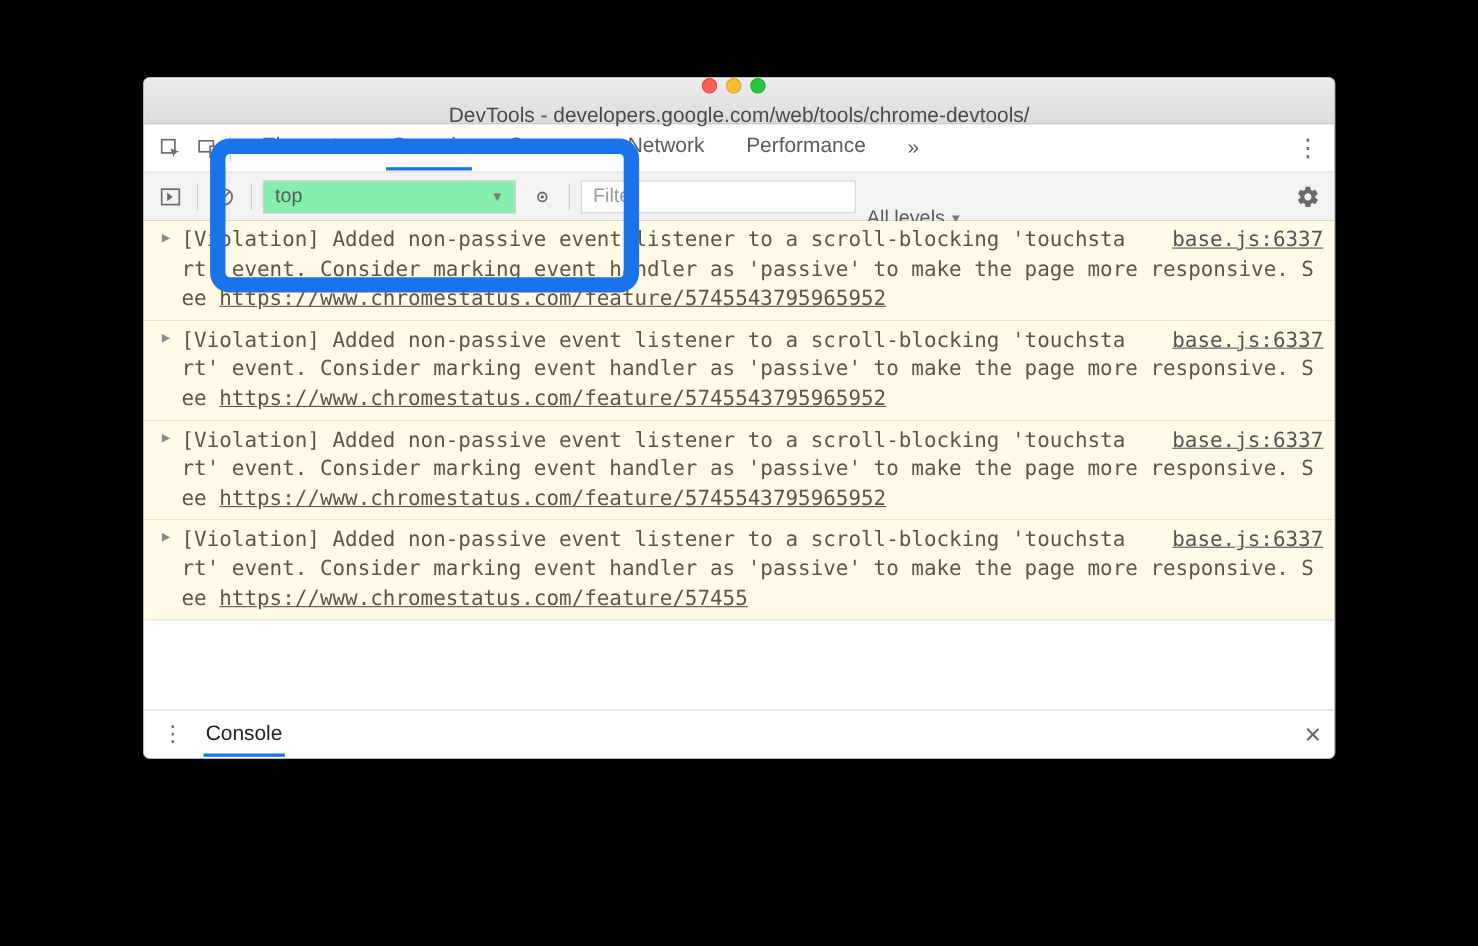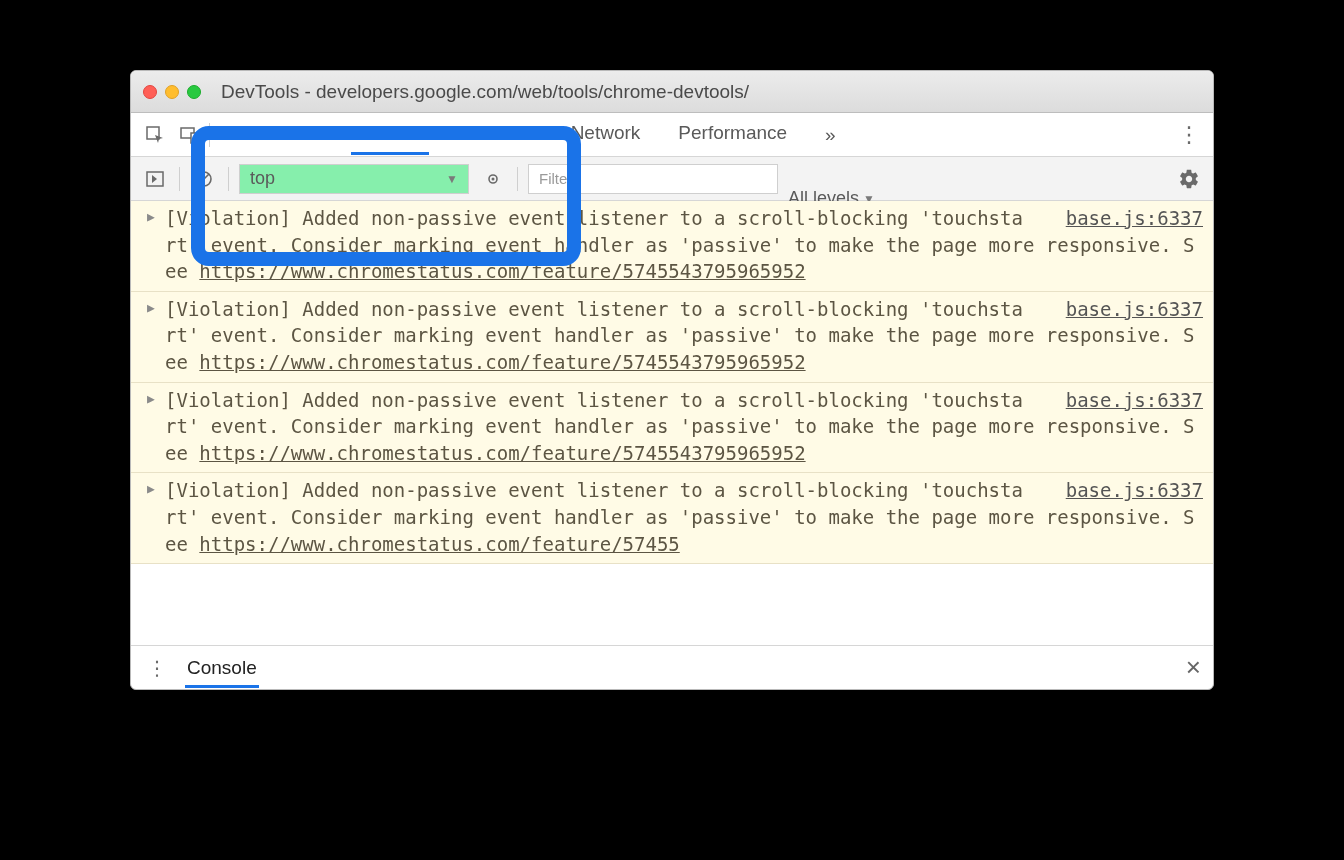--- a/index.html
+++ b/index.html
@@ -27,20 +27,21 @@
 
   
   .titlebar {
     height: 42px;
     background: linear-gradient(#ececec, #dcdcdc);
     border-bottom: 1px solid #bdbdbd;
     display: flex;
     align-items: center;
     padding: 0 12px;
     gap: 10px;
+    flex-direction: column;
   }
   .traffic { display: flex; gap: 8px; margin-right: 10px; }
   .tl { width: 14px; height: 14px; border-radius: 50%; }
   .tl.red { background:#ff5f57; border:1px solid #e24640;}
   .tl.yellow { background:#ffbd2e; border:1px solid #e1a126;}
   .tl.green { background:#28c940; border:1px solid #1bac2c;}
   .title-text { font-size: 19px; color:#4a4a4a; }
 
   
   .tabs-row {
@@ -79,21 +80,21 @@
   .vdiv { width:1px; height:24px; background:#cfcfcf; }
   .context-select {
     display:flex; align-items:center; justify-content:space-between;
     width: 230px; height:30px; padding: 0 10px;
     background:#86efac; border:1px solid #cfcfcf;
     cursor:pointer;
   }
   .filter-input {
     width: 250px; height:30px; padding: 0 10px;
     border:1px solid #cfcfcf; background:#fff;
-    font-size:15px; color:#333;
+    font-size:18px; color:#333;
   }
   .filter-input::placeholder{color:#9a9a9a;}
   .levels { display:flex; align-items:center; gap:4px; cursor:pointer;margin-top:40px;}
   .spacer { flex:1; }
 
   
   .messages {
     flex:1;
     overflow:hidden;
     background:#fff;

